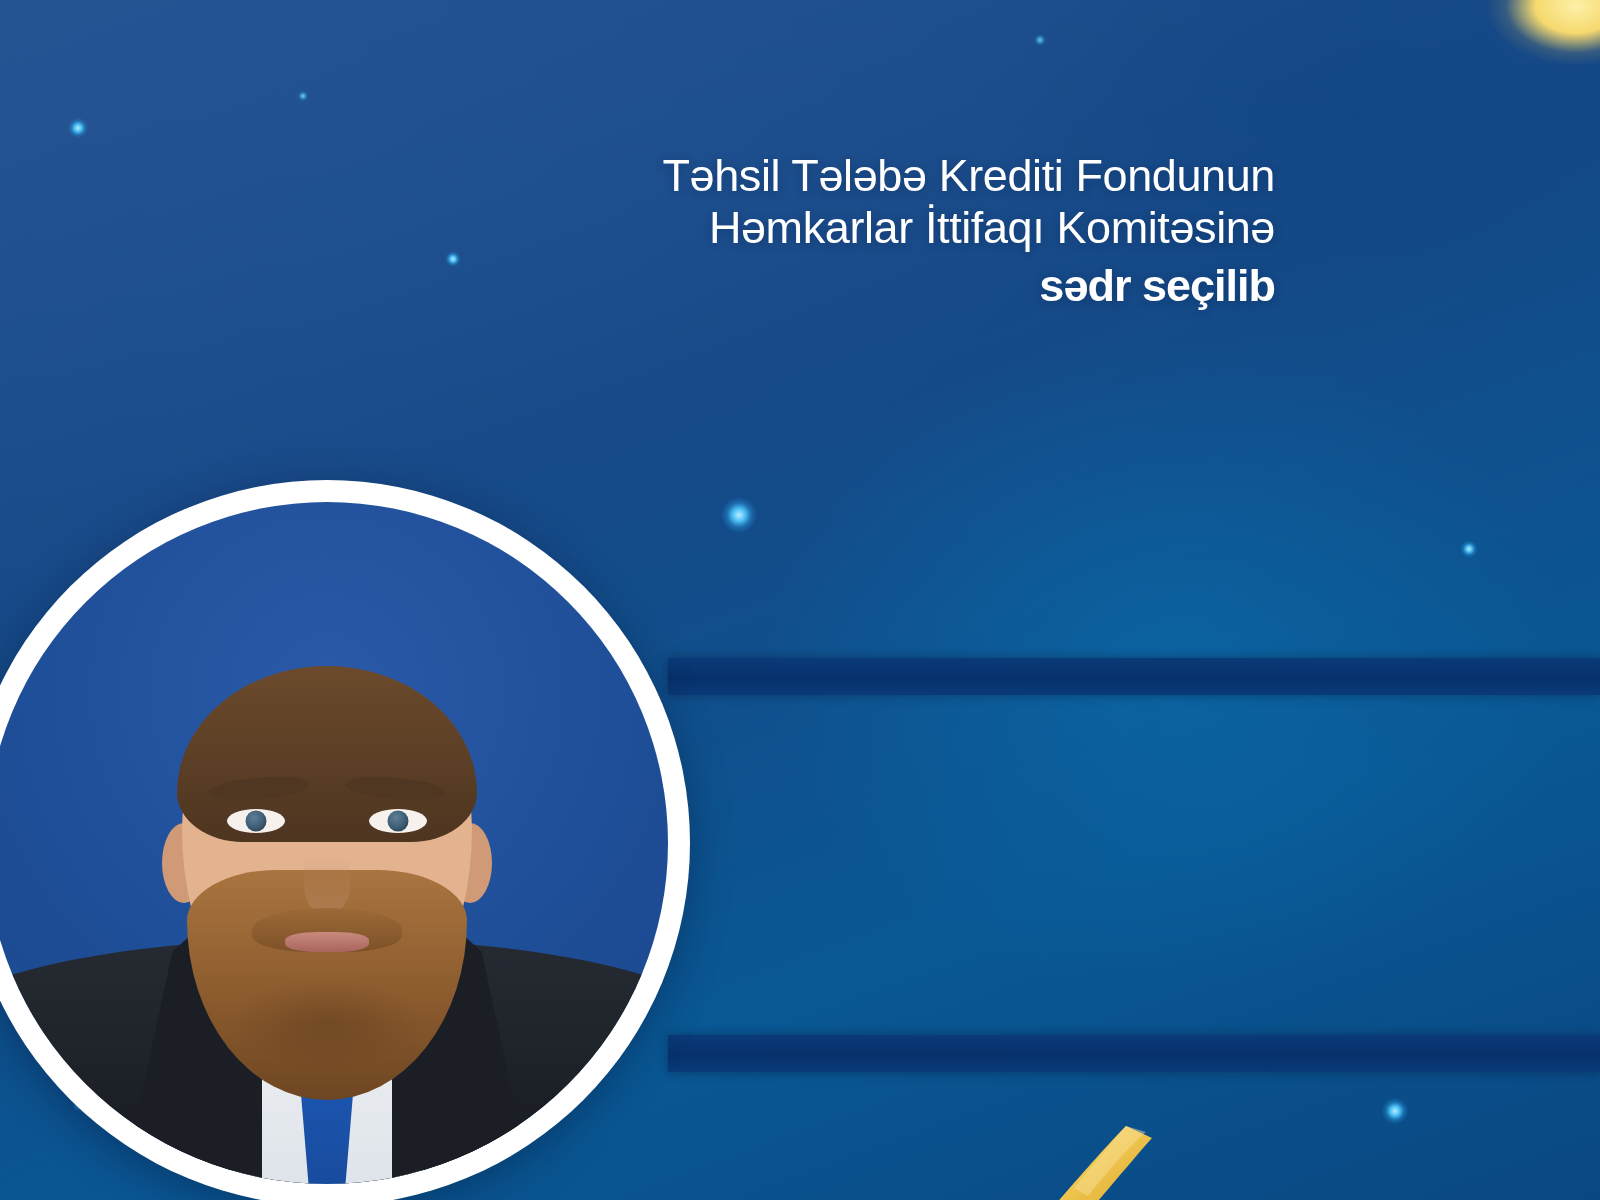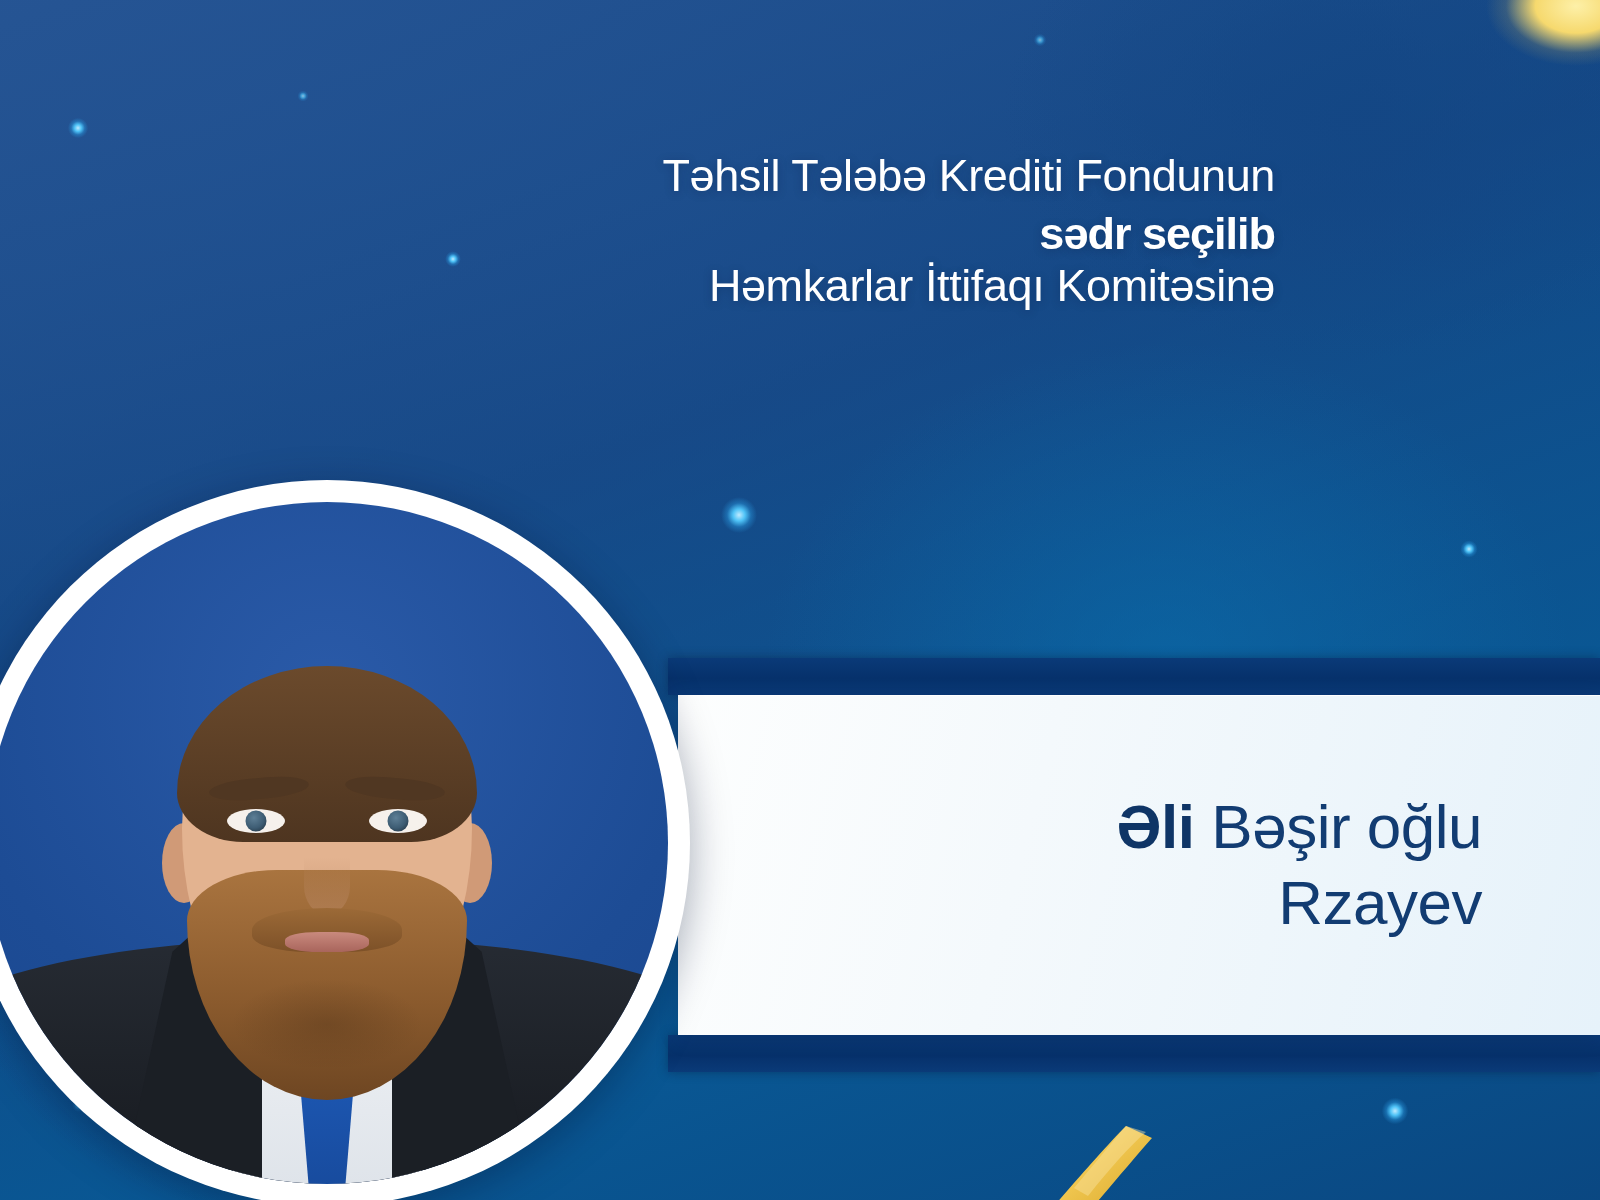--- a/index.html
+++ b/index.html
@@ -179,33 +179,27 @@
         <stop offset="45%" stop-color="#f0c64f"></stop>
         <stop offset="100%" stop-color="#d9a82c"></stop>
       </linearGradient>
     </defs>
     <path d="M96 8 C78 26 52 56 24 88 L62 90 C86 62 106 38 122 20 Z" fill="url(#goldg)"></path>
     <path d="M96 8 C84 22 66 44 44 70 L58 78 C80 50 100 28 116 14 Z" fill="#f8e3a0" opacity=".45"></path>
   </svg>
 
   <div class="headline">
     <span class="ln">Təhsil Tələbə Krediti Fondunun</span>
+    <span class="ln">Həmkarlar İttifaqı Komitəsinə</span>
     <span class="ln strong">sədr seçilib</span>
-    <span class="ln">Həmkarlar İttifaqı Komitəsinə</span>
   </div>
 
   <div class="bar top"></div>
   <div class="bar bottom"></div>
 
-  <div class="name-panel">
-    <div class="name-text">
-      <span class="first">Əli</span><span class="rest">&nbsp;</span><span class="rest">Bəşir oğlu</span>
-      <span class="surname">Rzayev</span>
-    </div>
-  </div>
 
   <div class="portrait-wrap">
     <div class="portrait">
       <div class="p-suit"></div>
       <div class="p-shirt"></div>
       <div class="p-neck"></div>
       <div class="p-collar-l"></div>
       <div class="p-collar-r"></div>
       <div class="p-tie"></div>
       <div class="p-lapel-l"></div>

